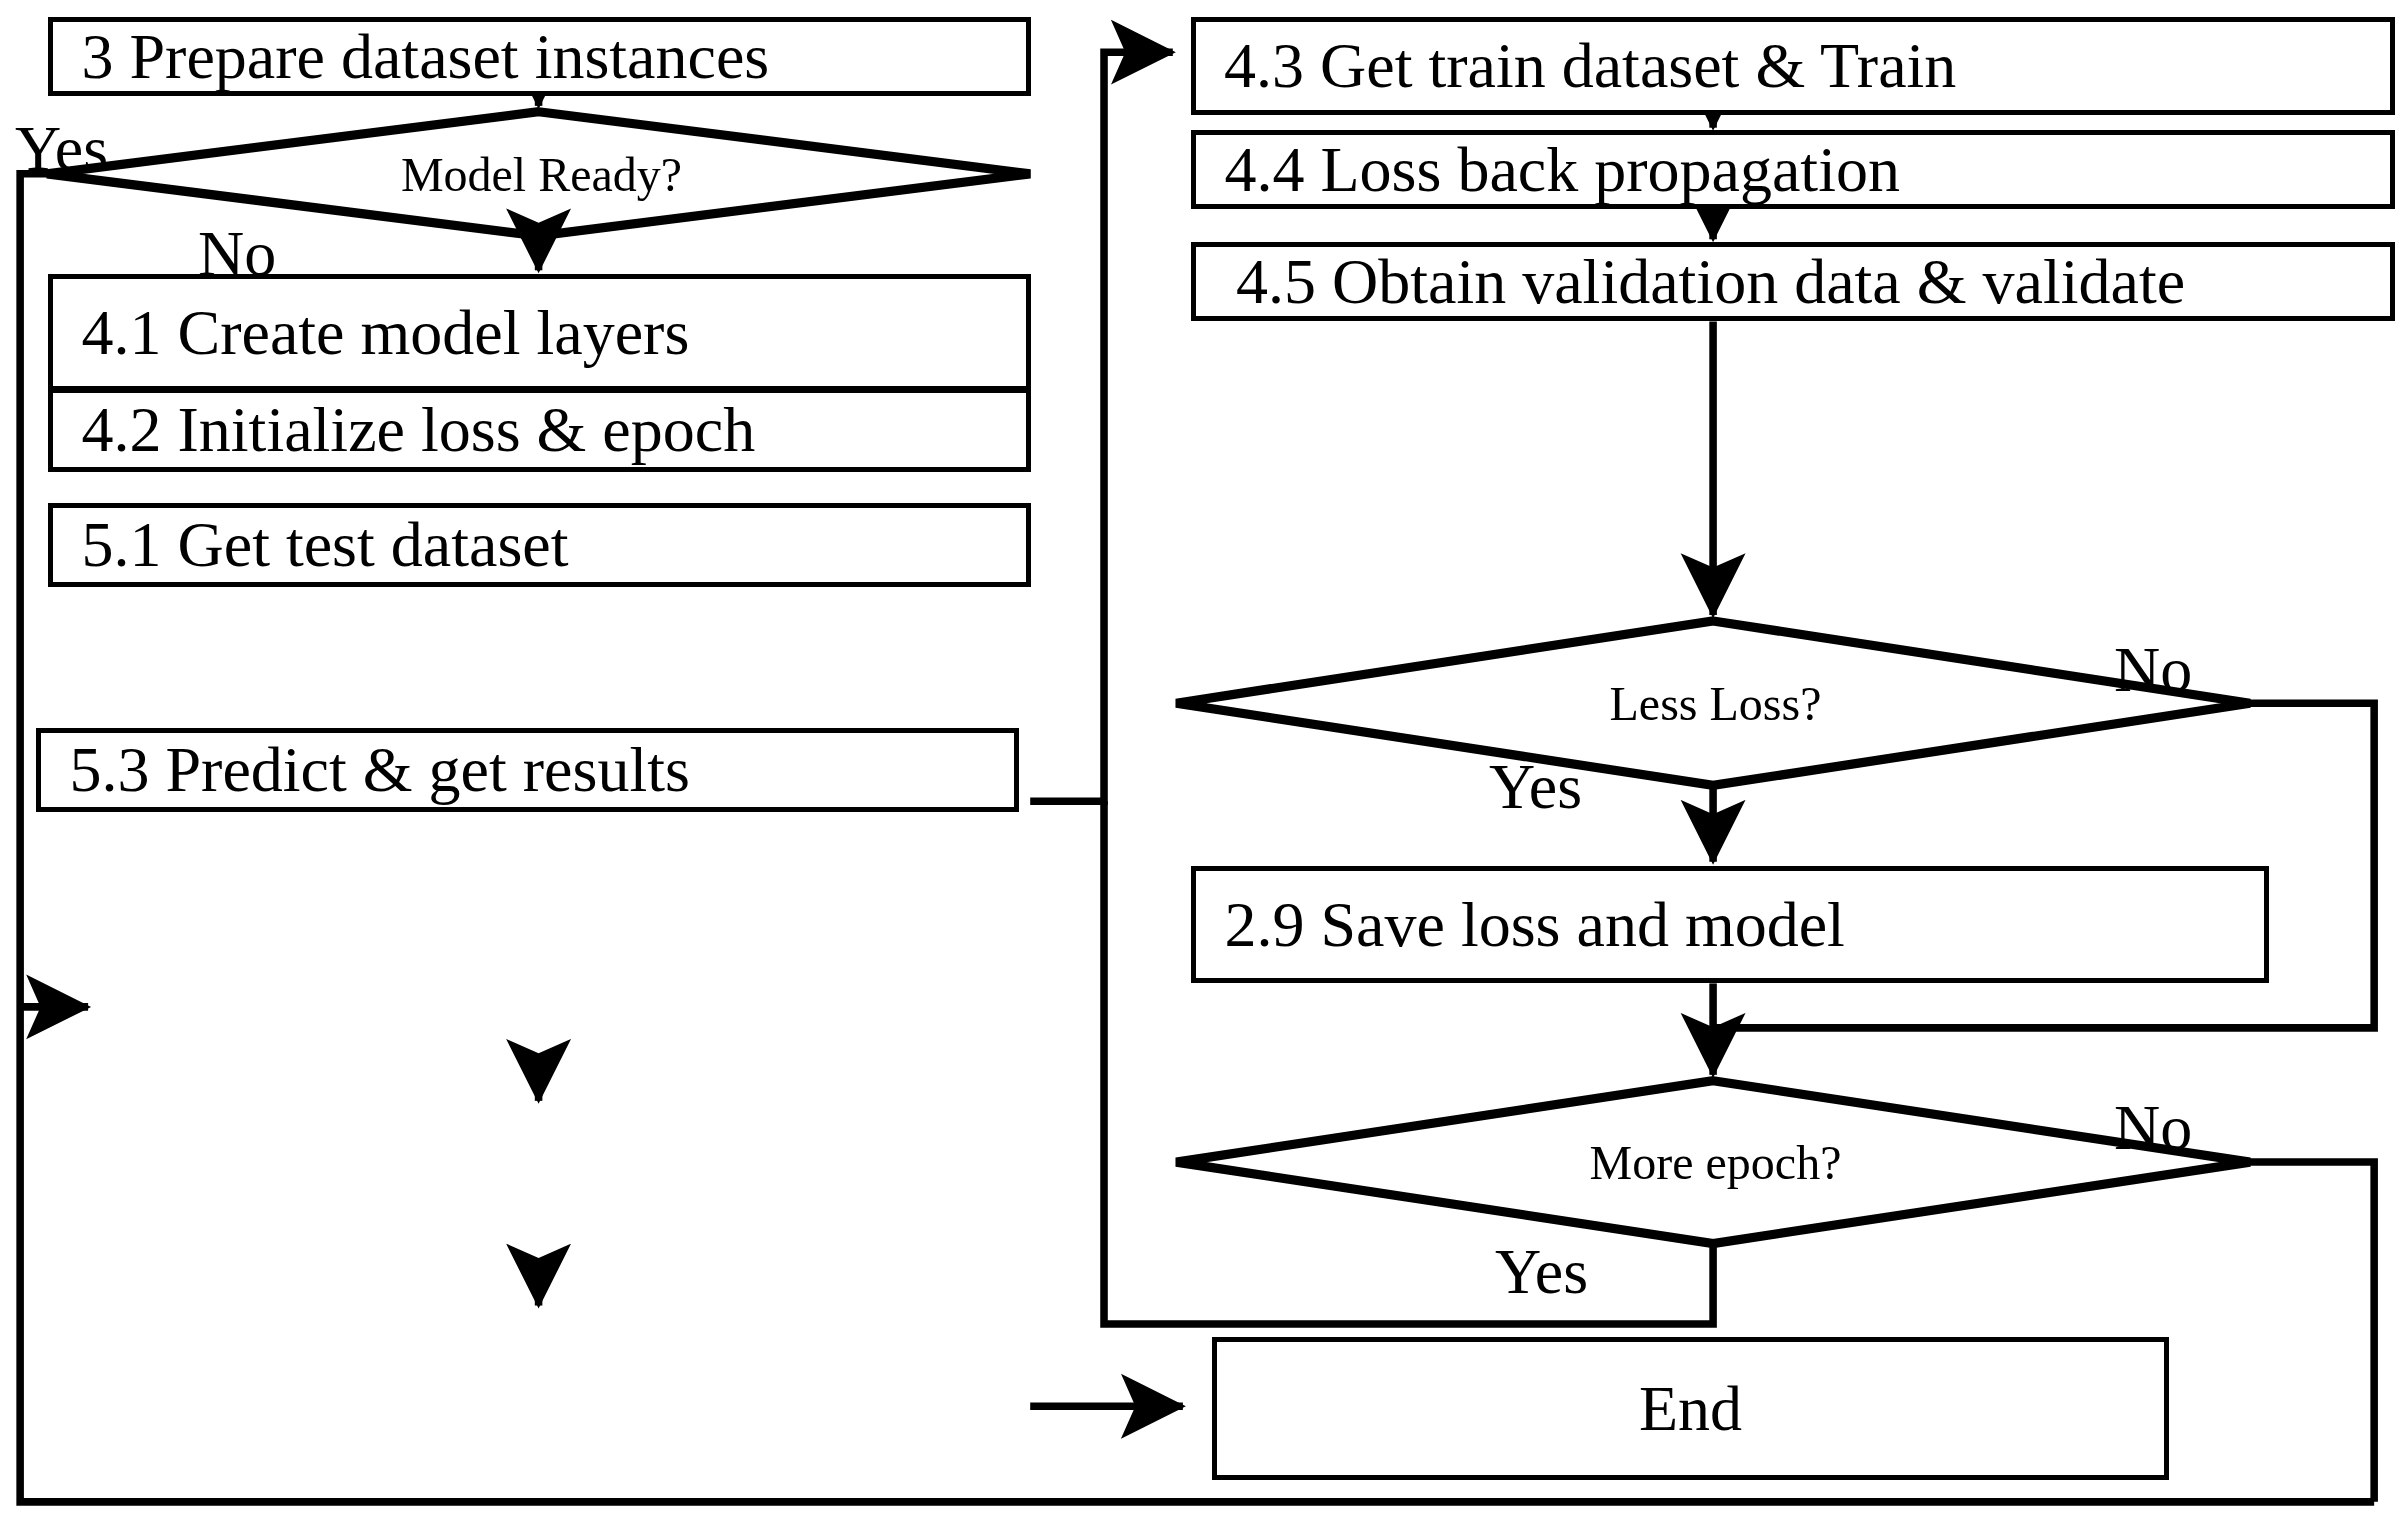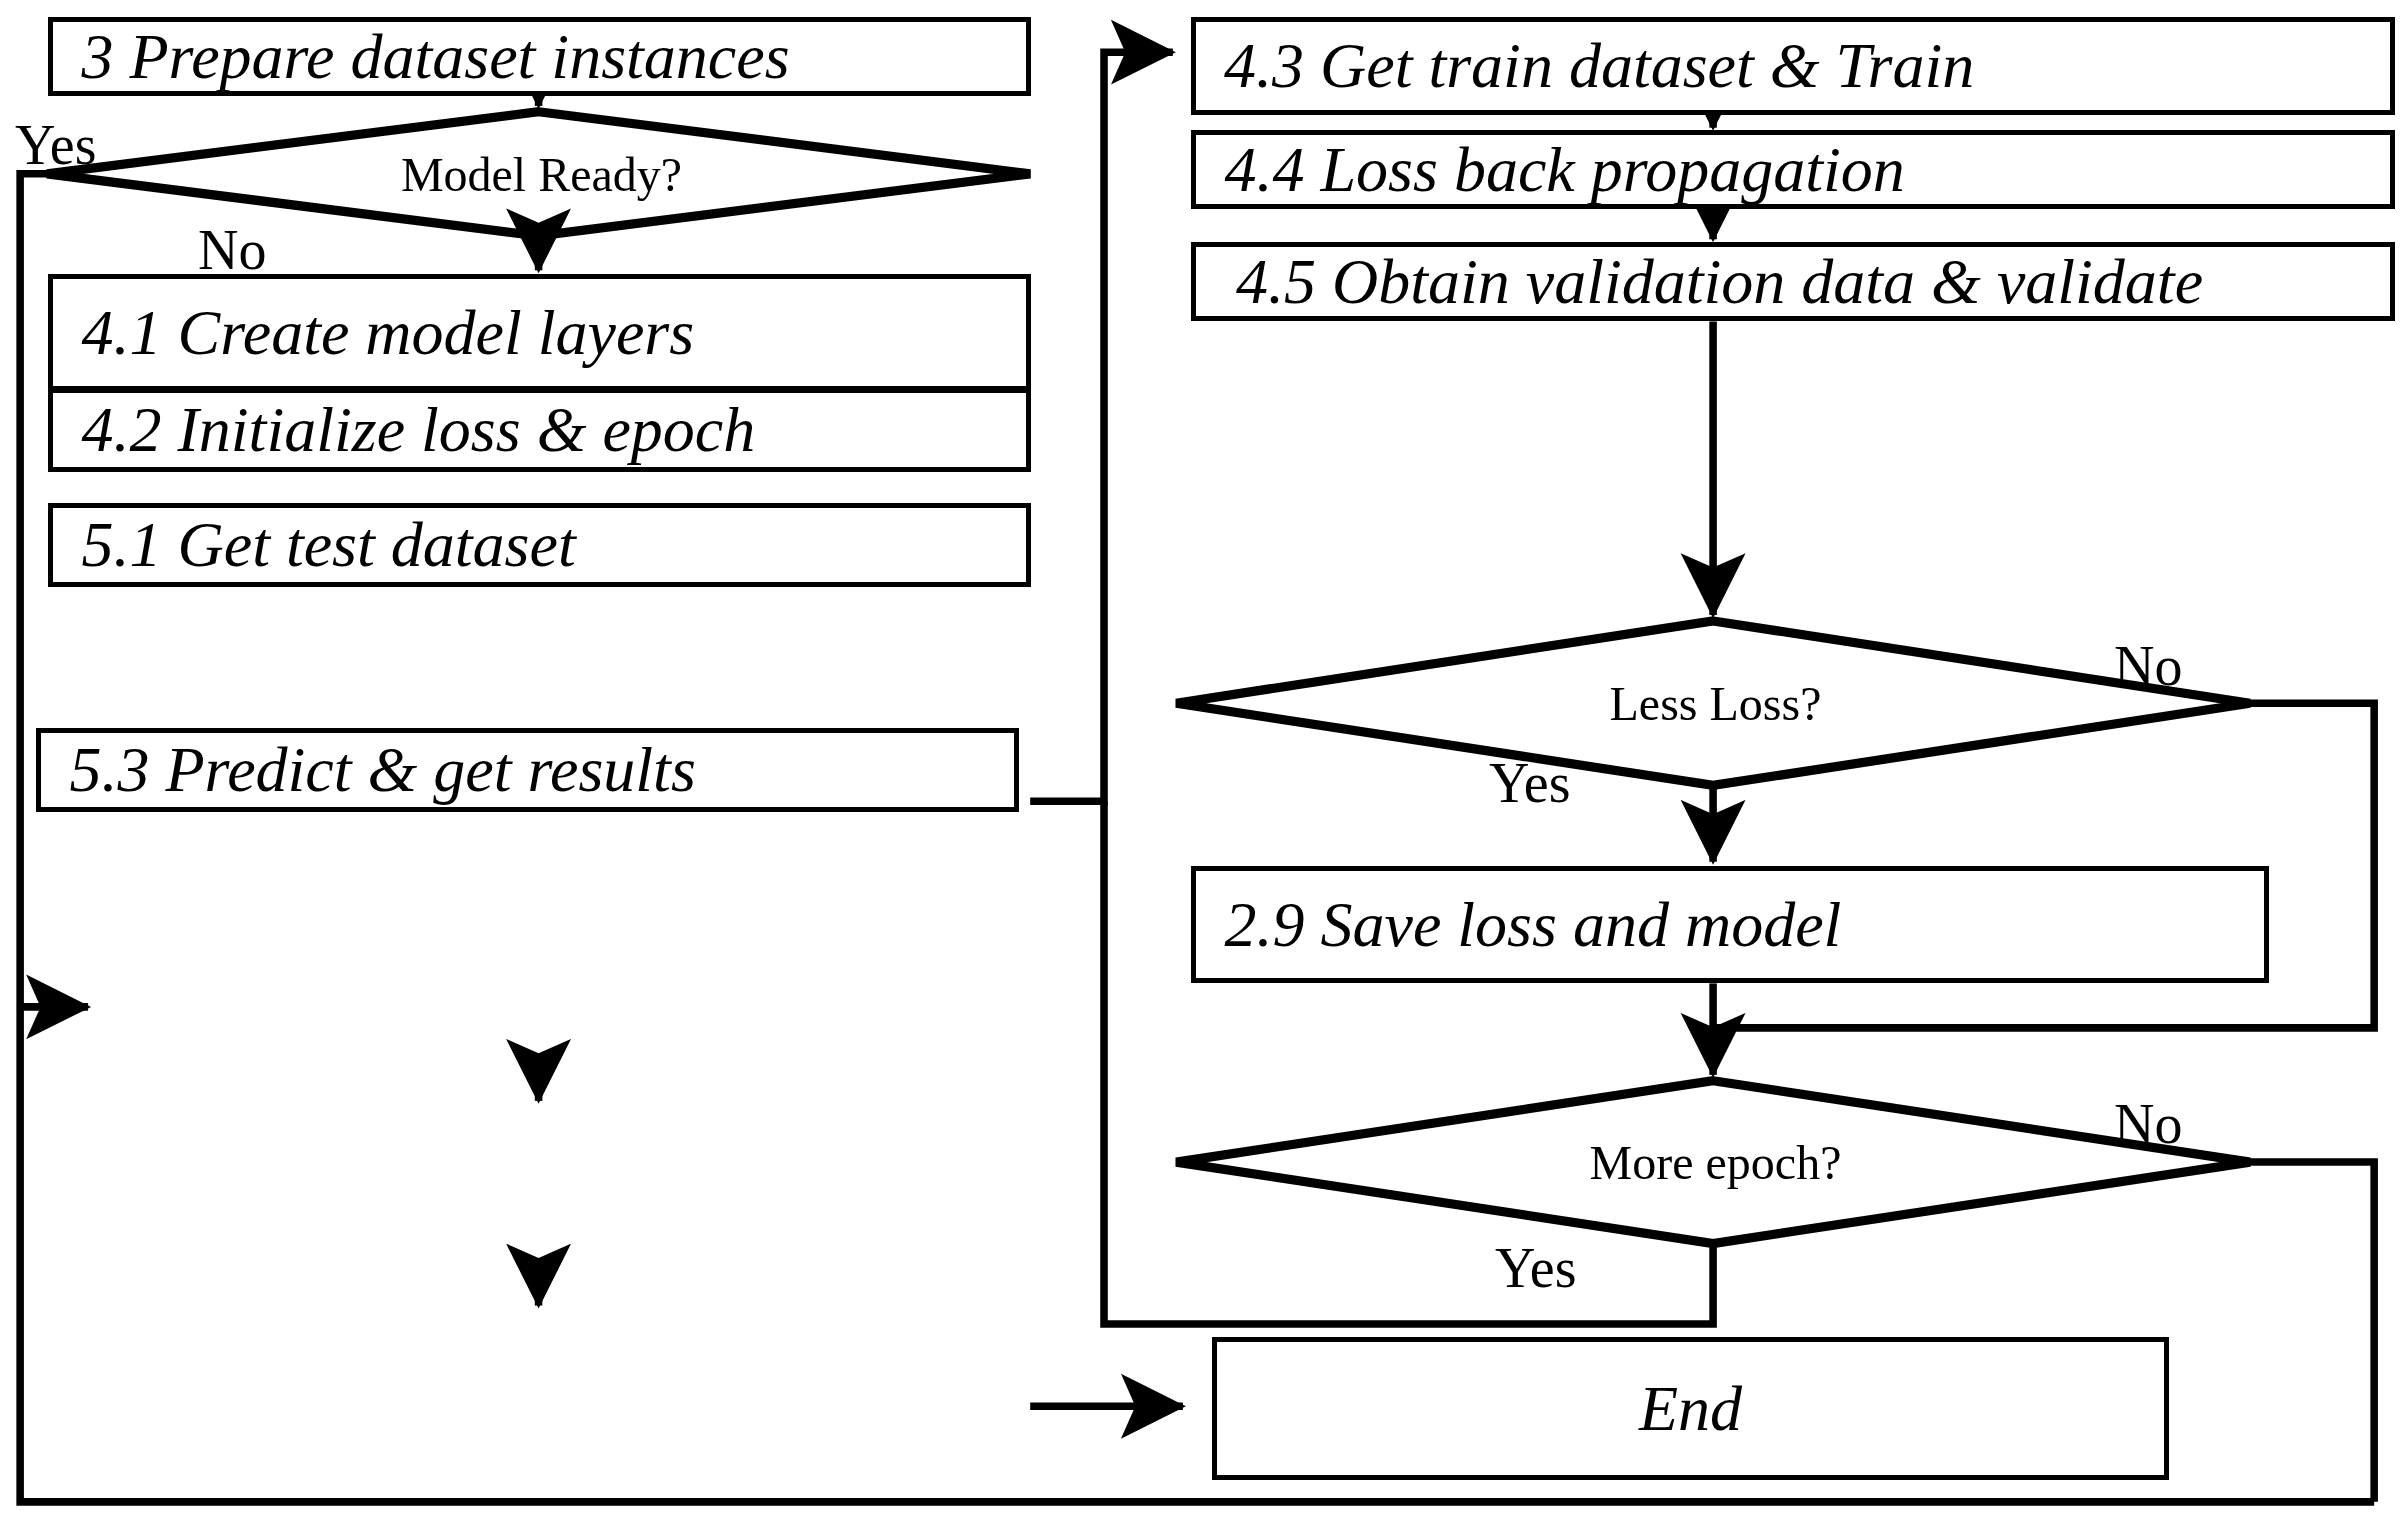--- a/index.html
+++ b/index.html
@@ -33,40 +33,39 @@
     color: #000000;
     line-height: 1.05;
     white-space: nowrap;
   }
   .box {
     border: 5.9px solid #000000;
     background: #ffffff;
     font-size: 64px;
     padding-left: 28.5px;
     justify-content: flex-start;
-    font-style: italic;
   }
   .box.center {
     justify-content: center;
     padding-left: 0;
     margin-left: 21px;
   }
   .diamond-label {
     position: absolute;
     display: flex;
     align-items: center;
     justify-content: center;
     font-size: 48px;
     color: #000000;
     white-space: nowrap;
     pointer-events: none;
   }
   .edge-label {
     position: absolute;
-    font-size: 56px;
+    font-size: 64px;
     color: #000000;
     white-space: nowrap;
     line-height: 1;
   }
 </style>
 </head>
 <body>
 
 <div id="canvas">
 

